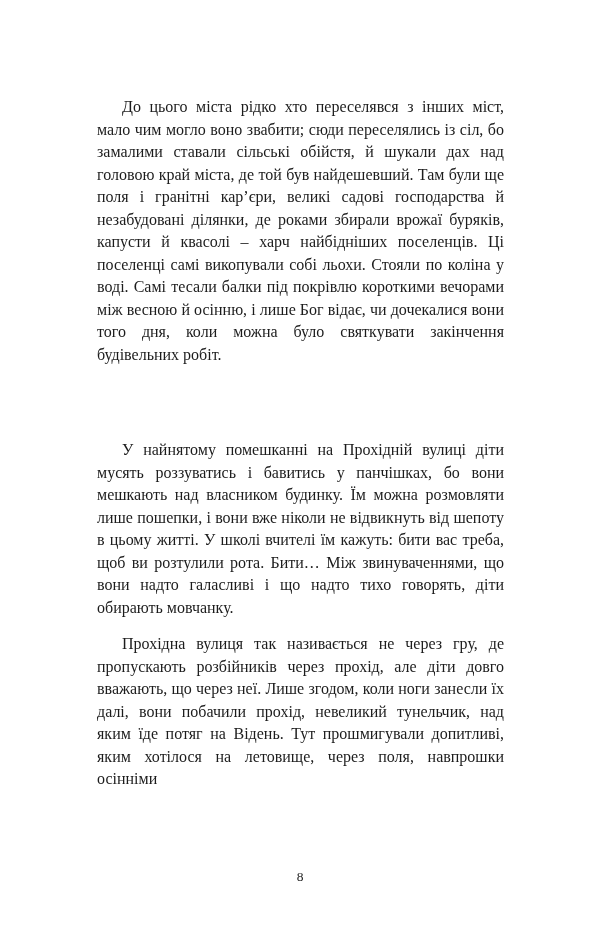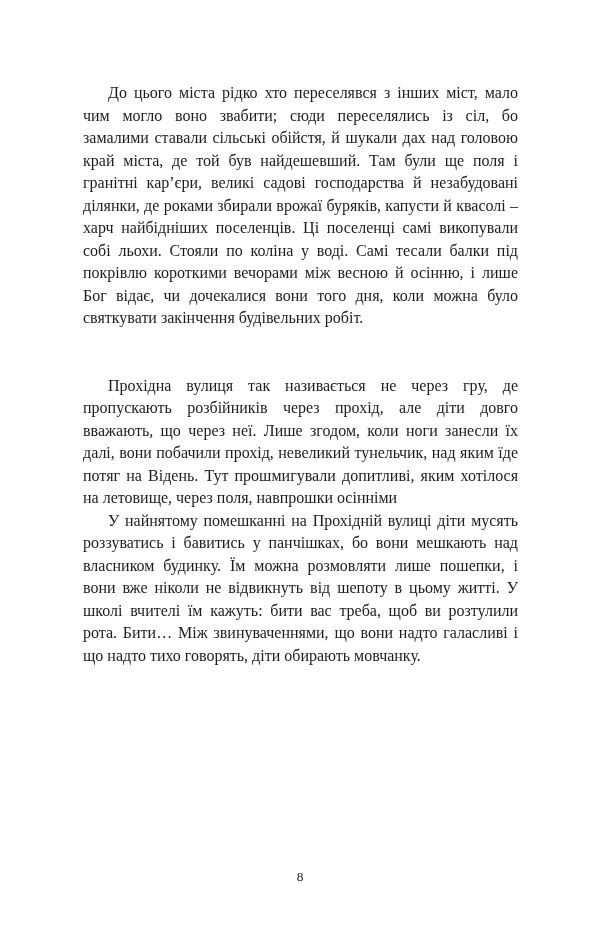--- a/index.html
+++ b/index.html
@@ -20,21 +20,21 @@
     position: absolute;
     left: 83px;
     top: 82px;
     width: 435px;
     font-size: 16px;
     line-height: 22.5px;
     text-align: justify;
     text-justify: inter-word;
   }
   .text-block p {
-    margin: 0;
+    margin: 14px;
     padding: 0;
     text-indent: 25px;
   }
   .section-break {
     height: 45px;
   }
   .page-number {
     position: absolute;
     left: 0;
     top: 869px;
@@ -44,17 +44,17 @@
     color: #1c1c1c;
   }
 </style>
 </head>
 <body>
 
 <div class="page">
   <div class="text-block">
     <p>До цього міста рідко хто переселявся з інших міст, мало чим могло воно звабити; сюди переселялись із сіл, бо замалими ставали сільські обійстя, й шукали дах над головою край міста, де той був найдешевший. Там були ще поля і гранітні кар’єри, великі садові господарства й незабудовані ділянки, де роками збирали врожаї буряків, капусти й квасолі – харч найбідніших поселенців. Ці поселенці самі викопували собі льохи. Стояли по коліна у воді. Самі тесали балки під покрівлю короткими вечорами між весною й осінню, і лише Бог відає, чи дочекалися вони того дня, коли можна було святкувати закінчення будівельних робіт.</p>
     <div class="section-break"></div>
+    <p>У найнятому помешканні на Прохідній вулиці діти мусять роззуватись і бавитись у панчішках, бо вони мешкають над власником будинку. Їм можна розмовляти лише пошепки, і вони вже ніколи не відвикнуть від шепоту в цьому житті. У школі вчителі їм кажуть: бити вас треба, щоб ви розтулили рота. Бити… Між звинуваченнями, що вони надто галасливі і що надто тихо говорять, діти обирають мовчанку.</p>
     <p>Прохідна вулиця так називається не через гру, де пропускають розбійників через прохід, але діти довго вважають, що через неї. Лише згодом, коли ноги занесли їх далі, вони побачили прохід, невеликий тунельчик, над яким їде потяг на Відень. Тут прошмигували допитливі, яким хотілося на летовище, через поля, навпрошки осінніми</p>
-    <p>У найнятому помешканні на Прохідній вулиці діти мусять роззуватись і бавитись у панчішках, бо вони мешкають над власником будинку. Їм можна розмовляти лише пошепки, і вони вже ніколи не відвикнуть від шепоту в цьому житті. У школі вчителі їм кажуть: бити вас треба, щоб ви розтулили рота. Бити… Між звинуваченнями, що вони надто галасливі і що надто тихо говорять, діти обирають мовчанку.</p>
   </div>
   <div class="page-number">8</div>
 </div>
 
 </body></html>

